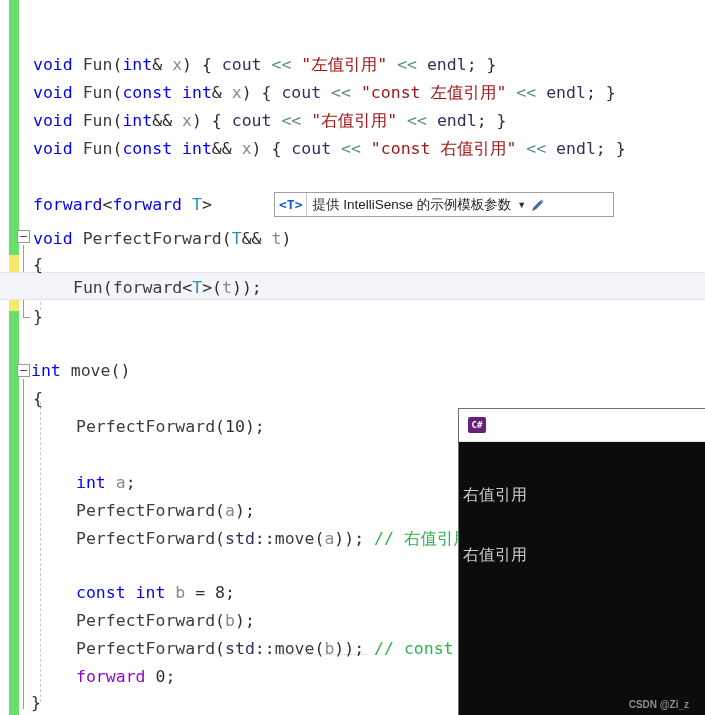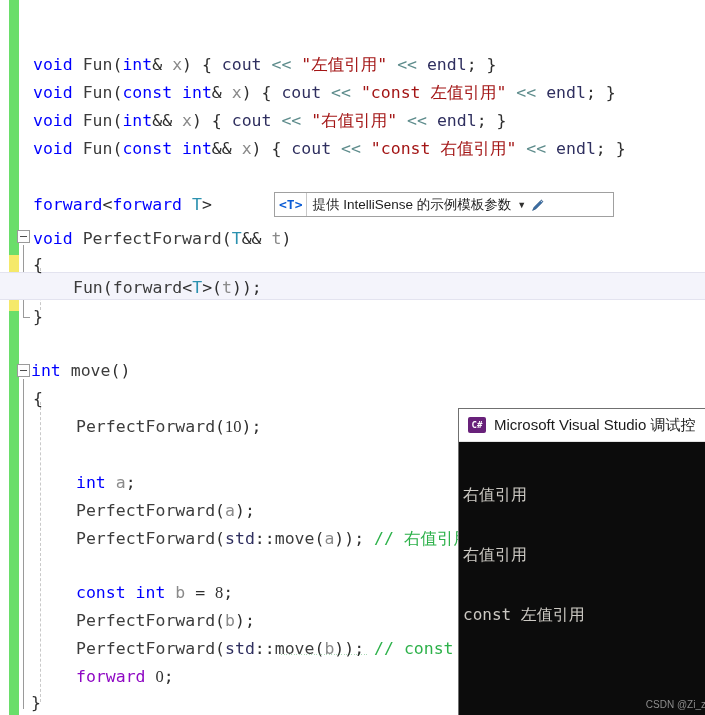--- a/index.html
+++ b/index.html
@@ -44,21 +44,21 @@
   }
 
   
   .kw   {color:#0000ff;}            
   .ctl  {color:#8f08c4;}            
   .fn   {color:#3c3c3c;}            
   .id   {color:#8a8a8a;}            
   .type {color:#2b91af;}            
   .str  {color:#a31515;}            
   .op   {color:#5e8c8c;}            
-  .num  {color:#2f2f2f;font-family:Liberation Serif, serif;}
+  .num  {color:#2f2f2f;}
   .pun  {color:#2f2f2f;}
   .cmt  {color:#2db14a;}
   .obj  {color:#2f2f5f;}            
 
   .squiggle{
     position:absolute;height:4px;
     background:
       radial-gradient(circle at 2px 3px, rgba(0,0,0,0) 1.6px, #1f9b3f 1.7px, rgba(0,0,0,0) 2.4px);
     background-size:5px 5px;
     opacity:.95;
@@ -93,22 +93,23 @@
     width:18px;height:16px;margin:0 8px 0 9px;background:#68217a;border-radius:2px;
     display:flex;align-items:center;justify-content:center;flex:0 0 auto;
     color:#ffffff;font-size:9px;font-family:"DejaVu Sans Mono",monospace;font-weight:bold;
   }
   .con-body{
     padding:3px 0 0 4px;color:#ccc9c3;font-size:16px;line-height:20px;
     font-family:"DejaVu Sans Mono","Liberation Mono",monospace;white-space:pre;
   }
   .con-line{height:20px;overflow:hidden;}
   .watermark{
-    position:absolute;right:0;bottom:6px;color:#8d8d8d;font-size:10px;
+    position:absolute;right:17px;bottom:6px;color:#8d8d8d;font-size:10px;
     font-family:"Liberation Sans","DejaVu Sans",sans-serif;
+    font-weight:bold;
   }
 </style>
 </head>
 <body>
 
 <div id="app">
 
   <div class="gutter-white"></div>
   <div class="changebar cb-green" style="top:0;height:255px;"></div>
   <div class="changebar cb-yellow" style="top:255px;height:56px;"></div>
@@ -179,26 +180,24 @@
       <svg width="14" height="14" viewBox="0 0 14 14" aria-hidden="true">
         <path d="M1.6 12.4 L3.1 9.2 L10.3 2 L12 3.7 L4.8 10.9 Z" fill="#3a6ea5" stroke="#2d5580" stroke-width="0.7"></path>
         <path d="M9.6 2.7 L11.3 4.4" stroke="#ffffff" stroke-width="0.8"></path>
       </svg>
     </span>
   </div>
 
   <div class="console" style="left:458px;top:408px;width:247px;height:307px;">
     <div class="con-title">
       <span class="con-icon">C#</span>
-      <span>Microsoft Visual Studio 调试控</span>
     </div>
     <div class="con-body">
       <div class="con-line">右值引用</div>
       <div class="con-line">右值引用</div>
-      <div class="con-line">const 左值引用</div>
       
       
       
       
       
     </div>
     <div class="watermark">CSDN @Zi_z</div>
   </div>
 
 </div>

